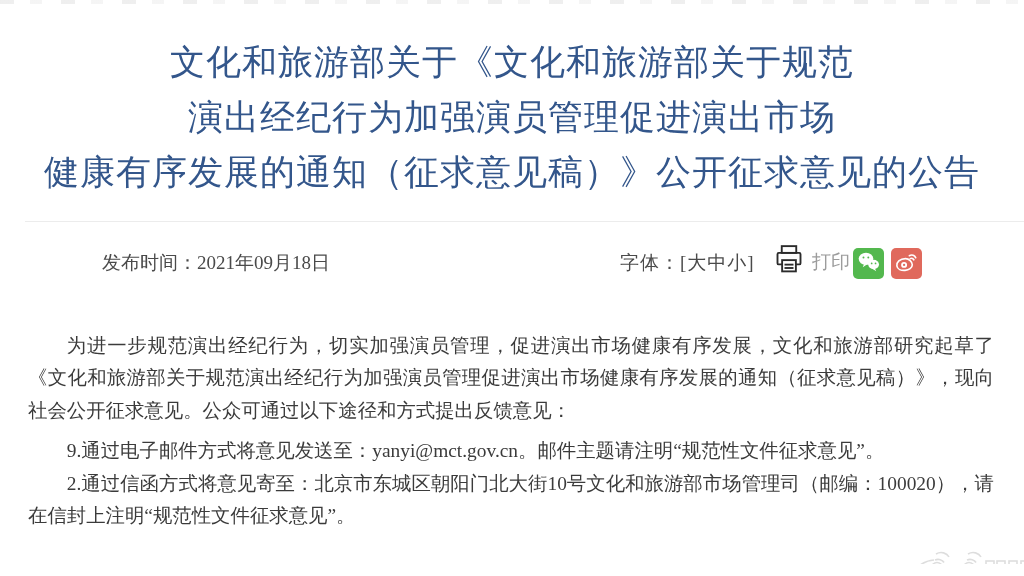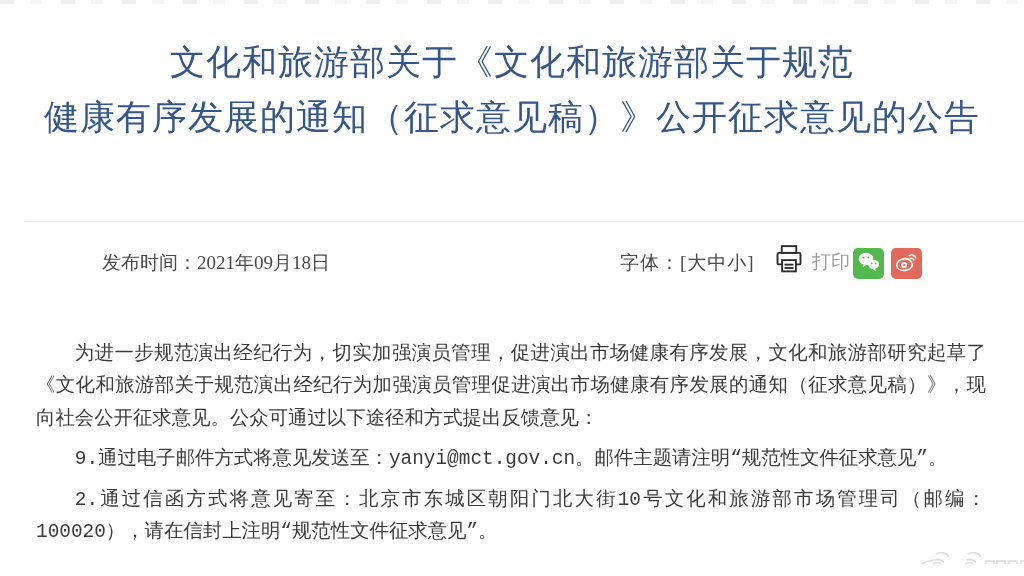--- a/index.html
+++ b/index.html
@@ -63,38 +63,39 @@
   .share-weibo  { left: 891px; }
   .body-text {
     position: absolute;
     top: 330px; left: 28px;
     width: 966px;
     font-size: 19.4px;
     line-height: 32.4px;
     color: #3b3b3b;
     text-align: justify;
   }
-  .body-text p { text-indent: 2em; margin: 8px; font-family: Liberation Mono, monospace; }
+  .body-text p { text-indent: 2em; margin: 0; }
   .body-text p.gap-after { margin-bottom: 8px; }
   .watermark {
     position: absolute;
     right: -8px; bottom: -16px;
     opacity: .85;
     pointer-events: none;
   }
 </style>
 </head>
 <body>
 
 <div class="page">
 
   <div class="top-artifact"></div>
 
   <div class="title">
     <div>文化和旅游部关于《文化和旅游部关于规范</div>
+    <div>演出经纪行为加强演员管理促进演出市场</div>
     <div>健康有序发展的通知（征求意见稿）》公开征求意见的公告</div>
   </div>
 
   <div class="divider"></div>
 
   <div class="meta">
 
     <span class="pub-time"><span>发布时间：</span><span>2021年09月18日</span></span>
 
     <span class="font-sel"><span>字体：</span><span>[</span><a>大</a><a>中</a><a>小</a><span>]</span></span>

